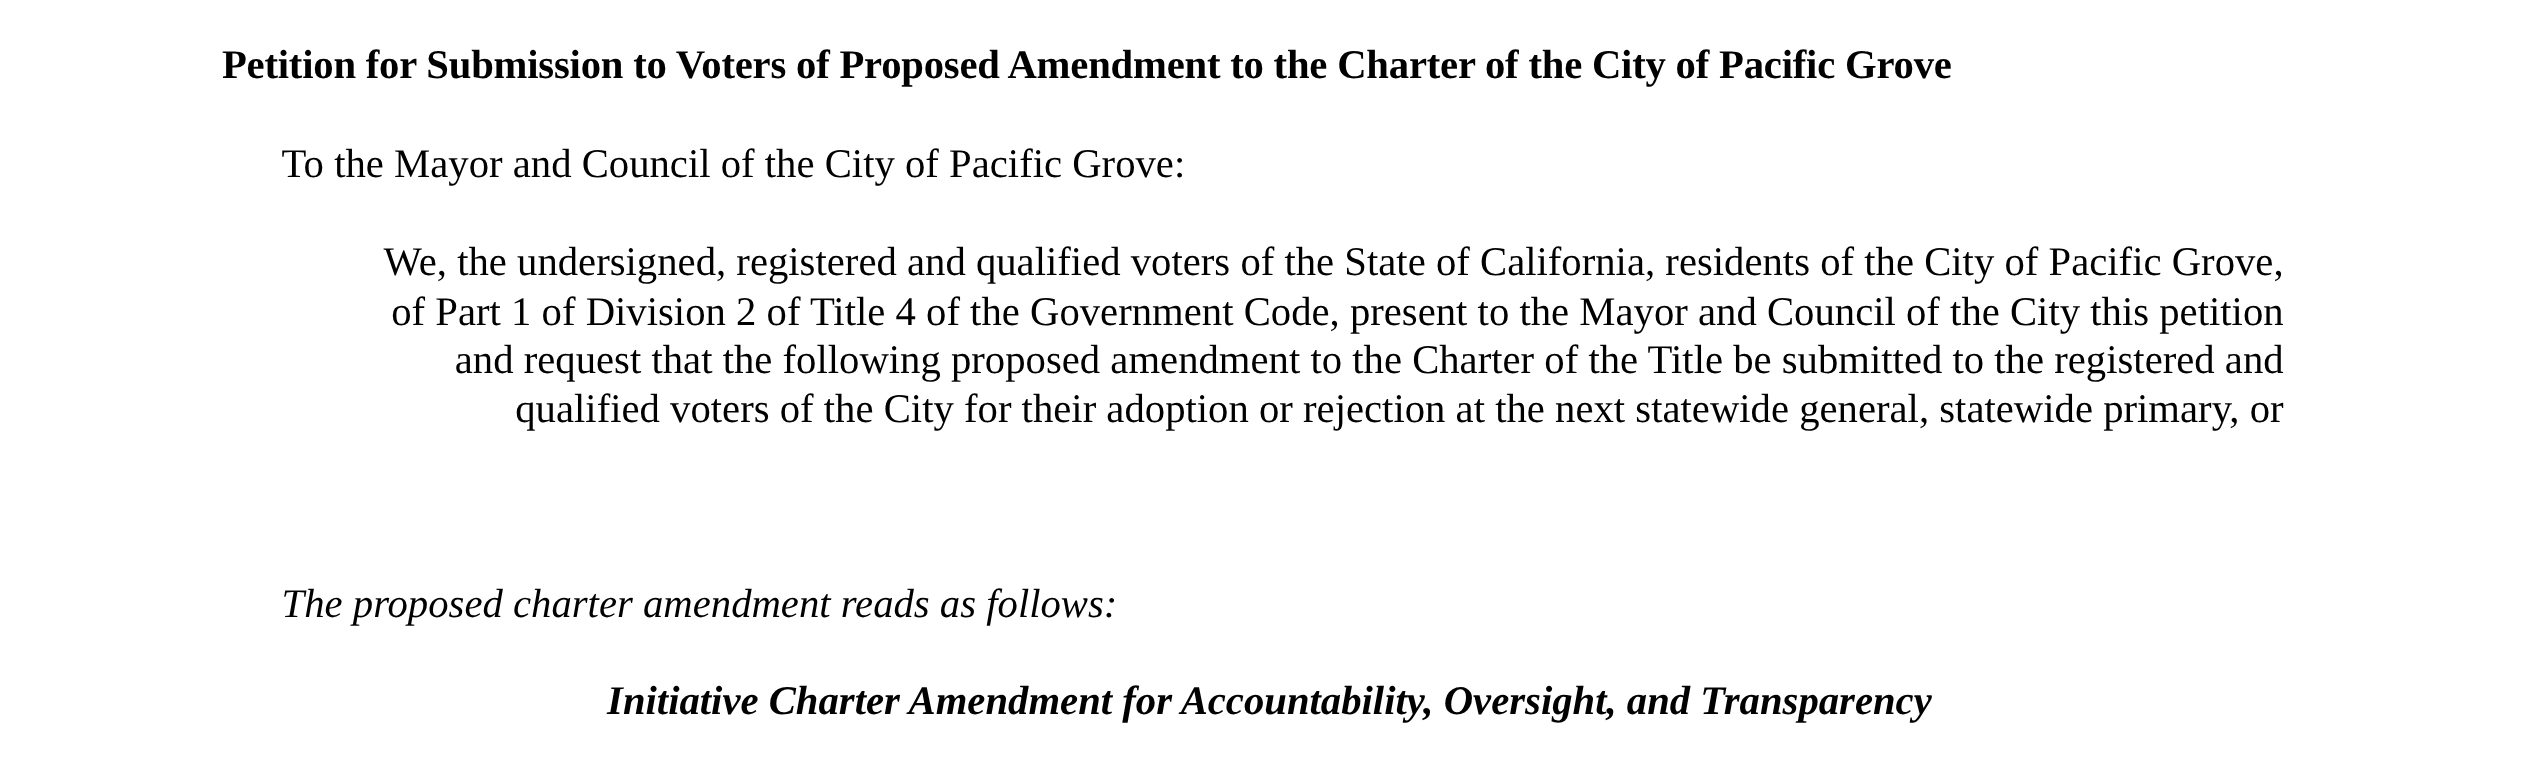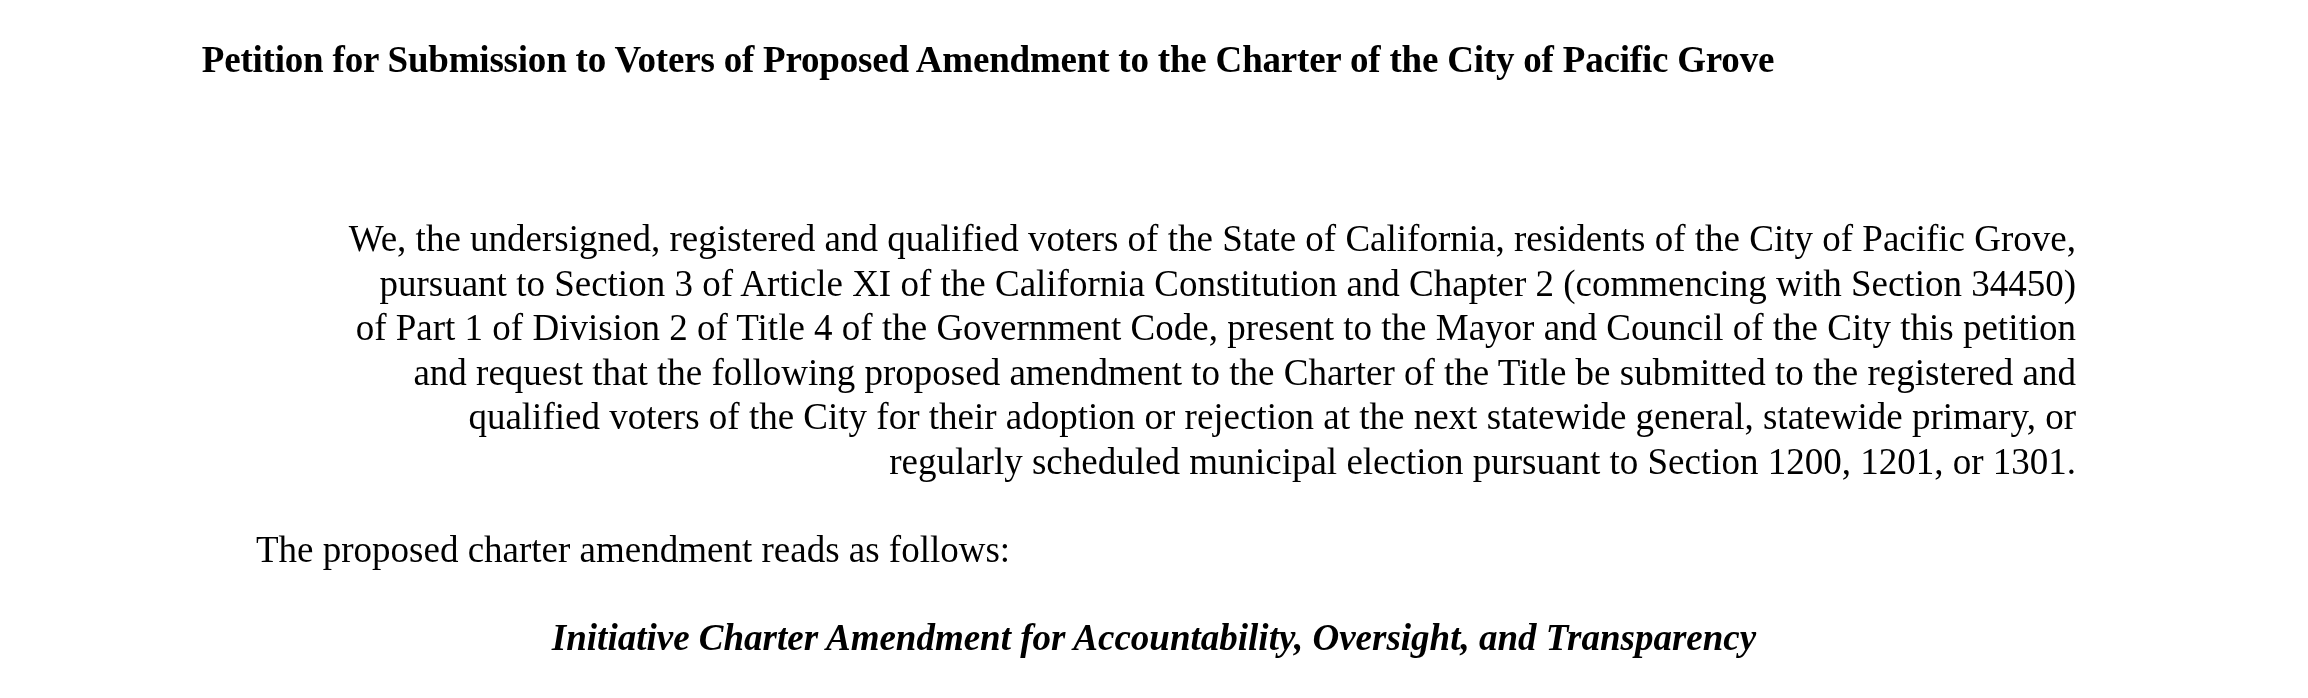--- a/index.html
+++ b/index.html
@@ -52,45 +52,45 @@
   .body-para .line {
     display: block;
     white-space: nowrap;
   }
   .lead-in {
     position: absolute;
     left: 256px;
     top: 528px;
     font-size: 37px;
     line-height: 44px;
+    font-style: italic;
   }
   .amendment-title {
     position: absolute;
     left: 0;
     width: 2308px;
     top: 616px;
     text-align: center;
     font-weight: bold;
     font-style: italic;
     font-size: 37px;
     line-height: 44px;
   }
 </style>
 </head>
 <body>
 
 <div class="page">
   <div class="title">Petition for Submission to Voters of Proposed Amendment to the Charter of the City of Pacific Grove</div>
 
+  <div class="salutation">To the Mayor and Council of the City of Pacific Grove:</div>
 
   <div class="body-para">
     <span class="line">We, the undersigned, registered and qualified voters of the State of California, residents of the City of Pacific Grove,</span>
-    <span class="line">pursuant to Section 3 of Article XI of the California Constitution and Chapter 2 (commencing with Section 34450)</span>
     <span class="line">of Part 1 of Division 2 of Title 4 of the Government Code, present to the Mayor and Council of the City this petition</span>
     <span class="line">and request that the following proposed amendment to the Charter of the Title be submitted to the registered and</span>
     <span class="line">qualified voters of the City for their adoption or rejection at the next statewide general, statewide primary, or</span>
-    <span class="line">regularly scheduled municipal election pursuant to Section 1200, 1201, or 1301.</span>
   </div>
 
   <div class="lead-in">The proposed charter amendment reads as follows:</div>
 
   <div class="amendment-title">Initiative Charter Amendment for Accountability, Oversight, and Transparency</div>
 </div>
 
 </body></html>

